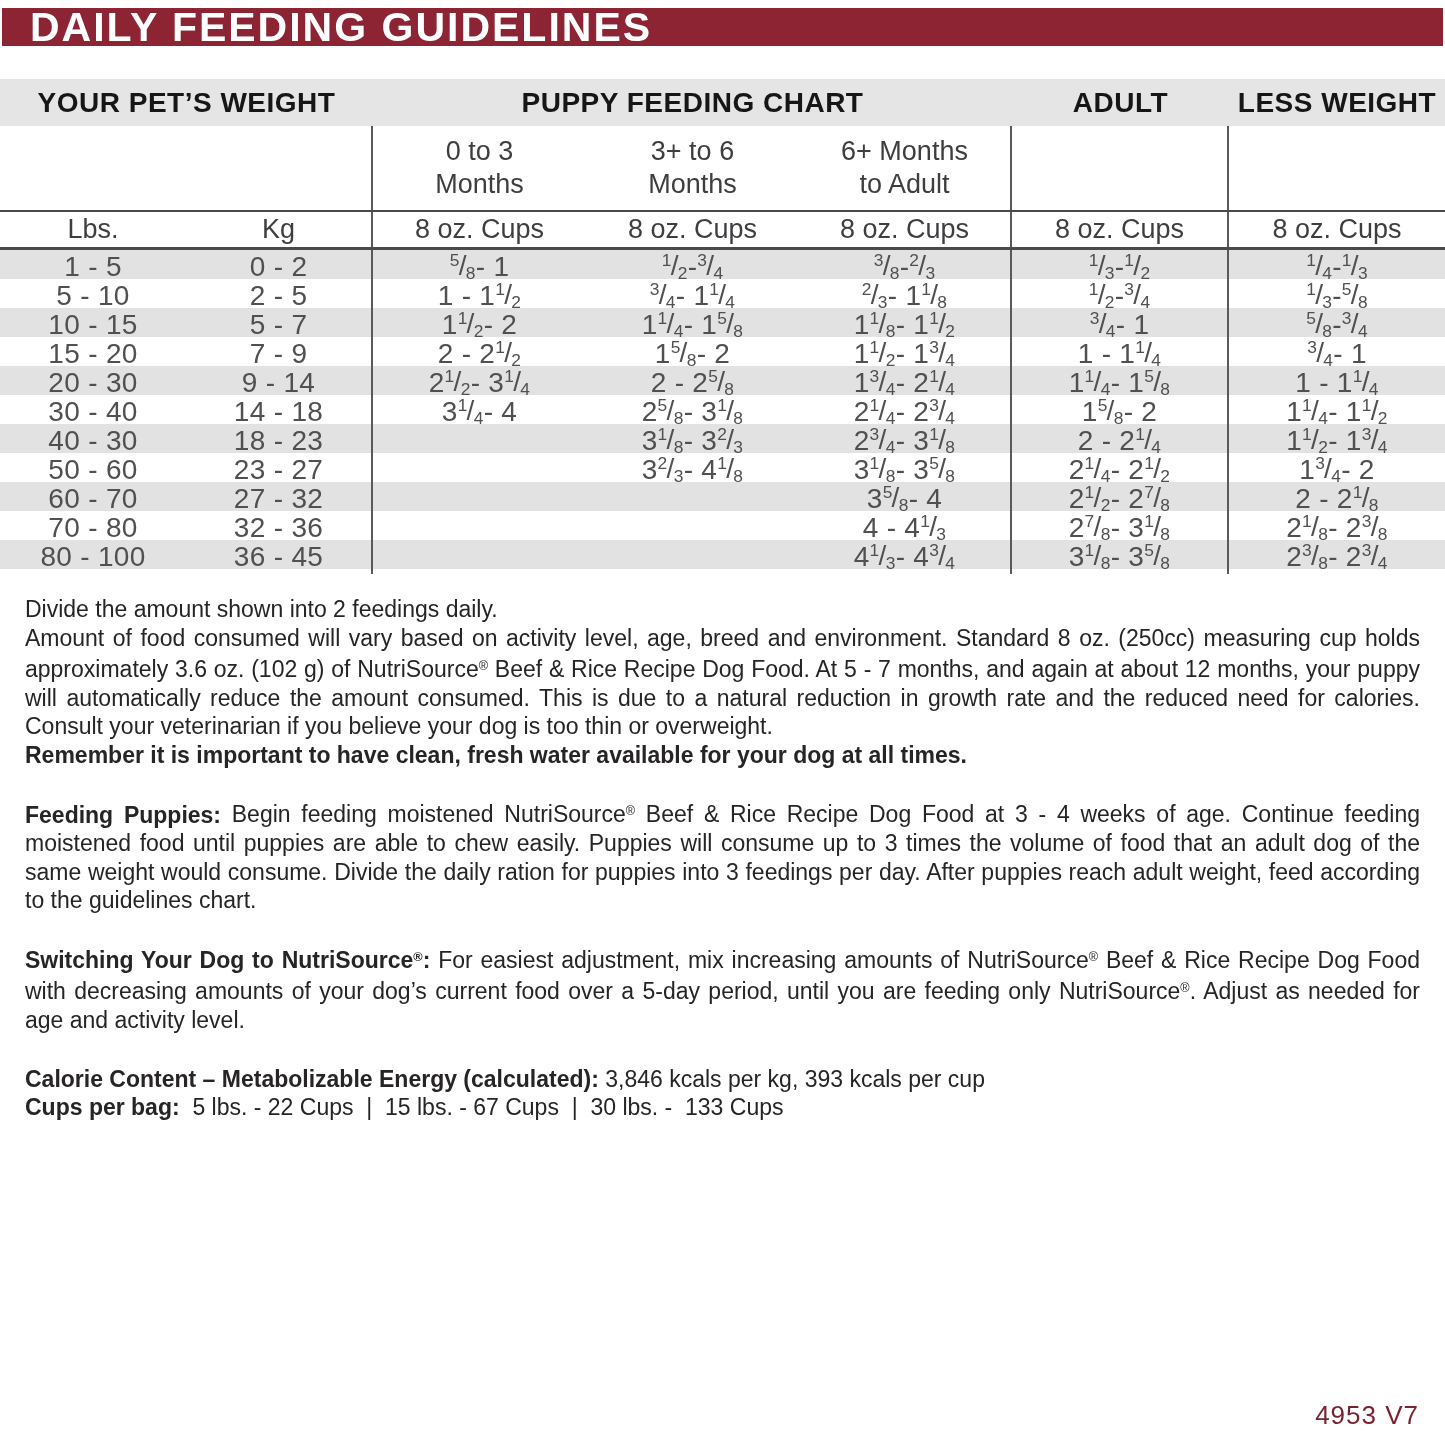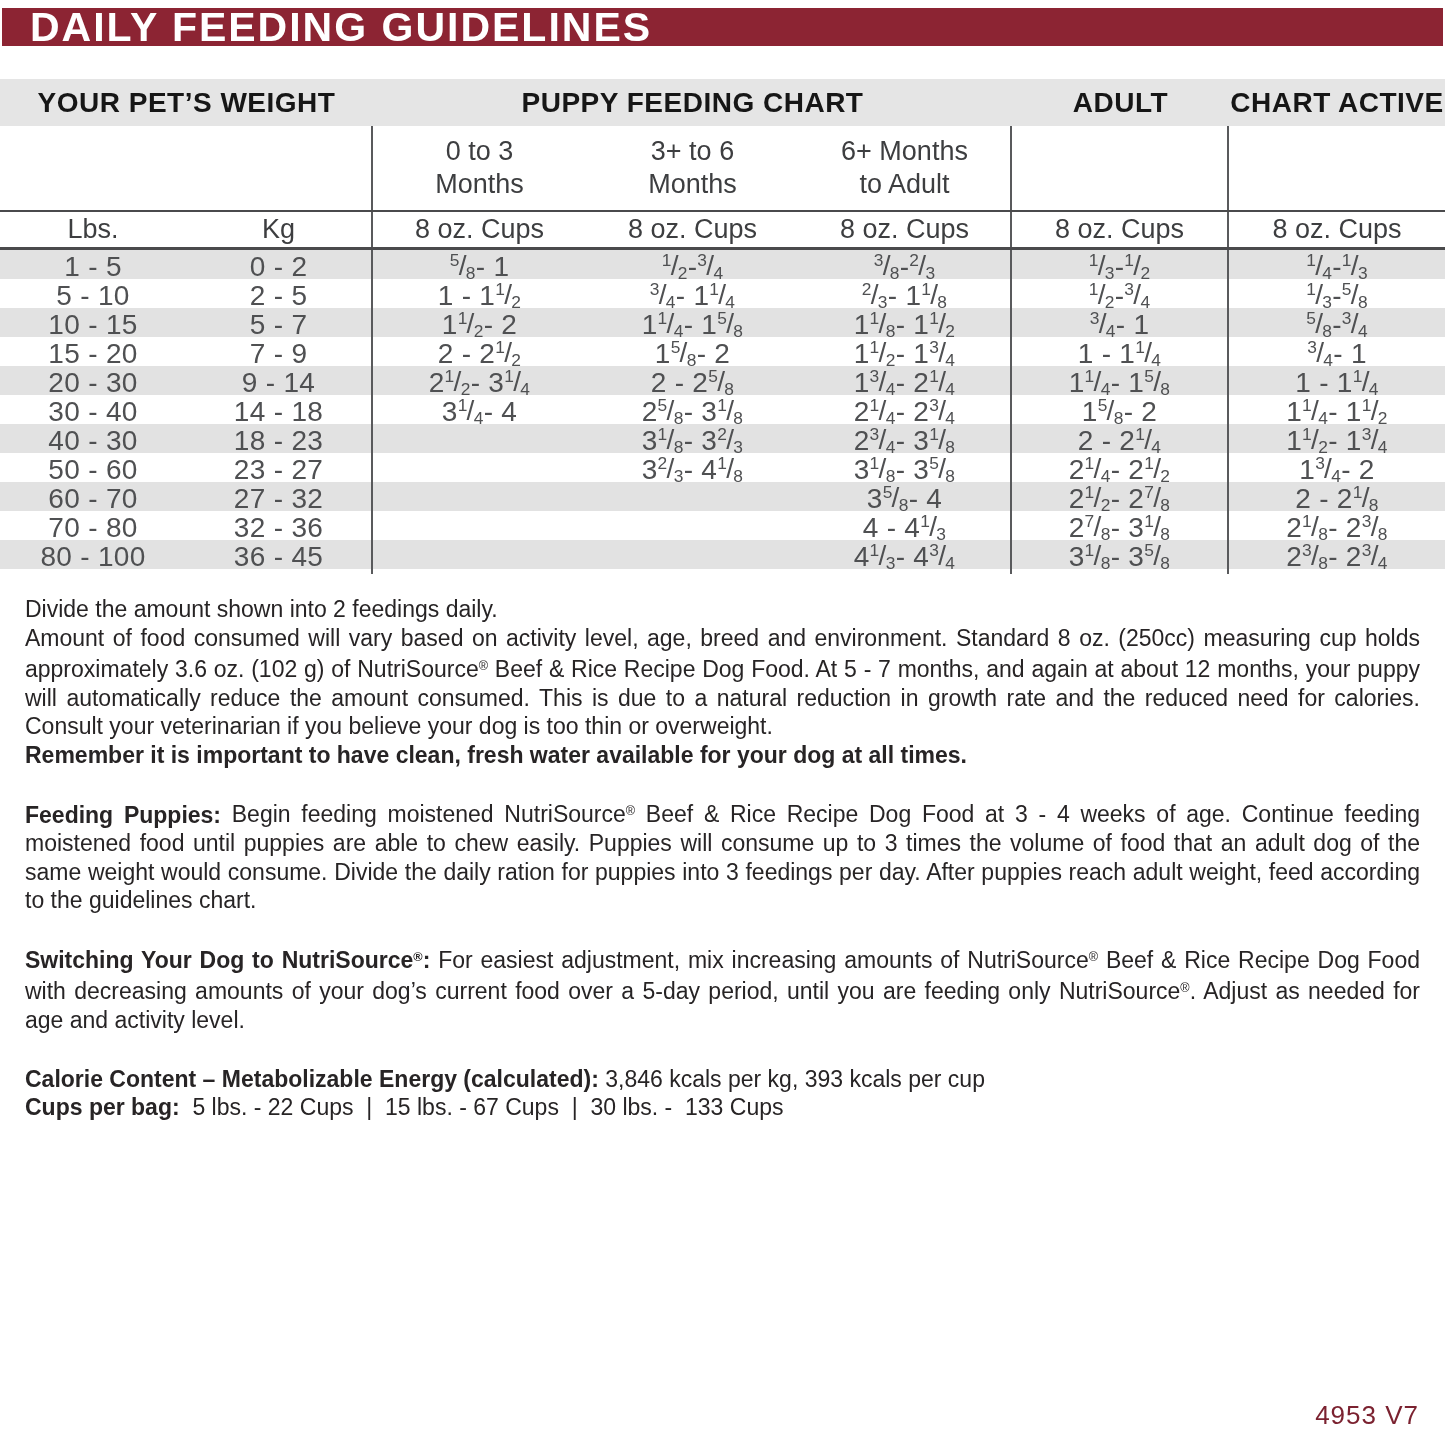--- a/index.html
+++ b/index.html
@@ -69,21 +69,21 @@
 
   <header class="banner">
     <h1>DAILY FEEDING GUIDELINES</h1>
   </header>
 
   <section class="ftable">
     <div class="row ghead">
       <div class="cell ghd">YOUR PET’S WEIGHT</div>
       <div class="cell ghd">PUPPY FEEDING CHART</div>
       <div class="cell ghd">ADULT</div>
-      <div class="cell ghd">CHART ACTIVE</div>
+      <div class="cell ghd">LESS WEIGHT</div>
     </div>
 
     <div class="row subhead">
       <div class="cell b-r" style="grid-column:span 2;"></div>
       <div class="cell">
         <div>0 to 3</div>
         <div>Months</div>
       </div>
       <div class="cell">
         <div>3+ to 6</div>

